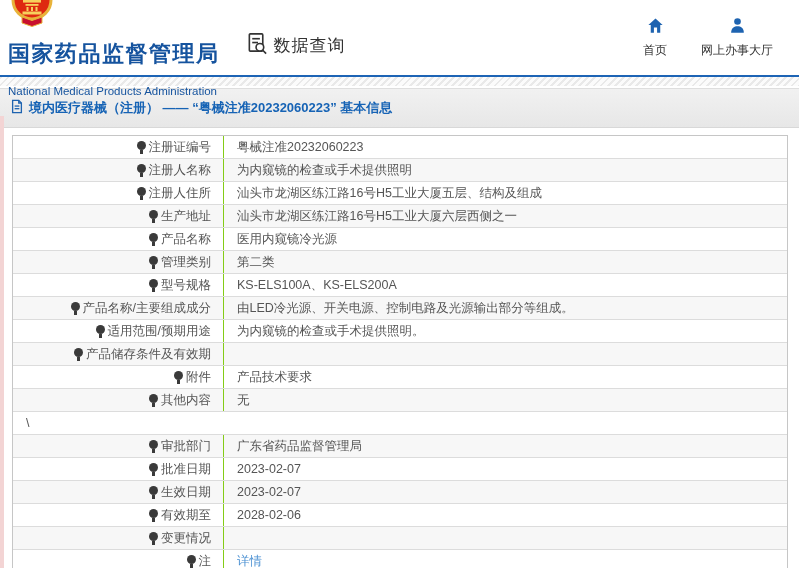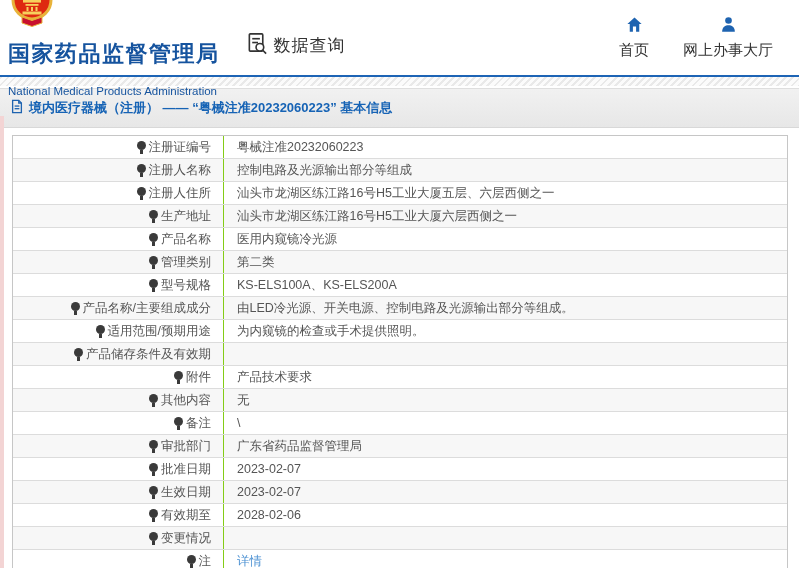--- a/index.html
+++ b/index.html
@@ -11,21 +11,21 @@
   .logo-block { display:flex; align-items:flex-start; gap:9px; cursor:pointer;flex-direction:column; }
   .emblem { width:48px; height:50px; flex:0 0 auto; }
   .org-names { display:flex; flex-direction:column; }
   .org-cn { font-size:22px; font-weight:bold; color:#15539e; letter-spacing:1.5px; line-height:1.15; }
   .org-en { font-size:11.5px; color:#15539e; margin-top:18px; }
   .section-block { display:flex; align-items:center; gap:5px; margin-left:26px; margin-top:16px; cursor:pointer; }
   .section-label { font-size:17px; color:#333; letter-spacing:1px; }
   .nav { margin-left:auto; display:flex; gap:34px; padding-right:26px; }
   .nav-item { display:flex; flex-direction:column; align-items:center; gap:3px; cursor:pointer; }
   .nav-item svg { width:19px; height:19px; }
-  .nav-label { font-size:15px; color:#333; white-space:nowrap; }
+  .nav-label { font-size:12px; color:#333; white-space:nowrap; }
 
   .blue-line { height:2px; background:#1d64b5; }
   .hatch { height:9px; background:repeating-linear-gradient(135deg,#e9e9e9 0 2px,#fbfbfb 2px 5px); }
 
   
   .titlebar { height:40px; margin-top:2px; background:linear-gradient(#f1f1f1,#e7e7e7);
     border-top:1px solid #dedede; border-bottom:1px solid #d8d8d8;
     display:flex; align-items:center; padding-left:10px; gap:5px; }
   .page-title { font-size:13px; font-weight:bold; color:#1663b5; }
 
@@ -137,31 +137,31 @@
         <span>粤械注准20232060223</span>
       </div>
   </div>
 
   <div class="trow">
     <div class="tlabel">
       <span class="label-icon" hidden=""></span>
       <span class="label-text">注册人名称</span>
     </div>
     <div class="tvalue">
-        <span>控制电路及光源输出部分等组成</span>
+        <span>为内窥镜的检查或手术提供照明</span>
       </div>
   </div>
 
   <div class="trow">
     <div class="tlabel">
       <span class="label-icon" hidden=""></span>
       <span class="label-text">注册人住所</span>
     </div>
     <div class="tvalue">
-        <span>汕头市龙湖区练江路16号H5工业大厦五层、六层西侧之一</span>
+        <span>汕头市龙湖区练江路16号H5工业大厦五层、结构及组成</span>
       </div>
   </div>
 
   <div class="trow">
     <div class="tlabel">
       <span class="label-icon" hidden=""></span>
       <span class="label-text">生产地址</span>
     </div>
     <div class="tvalue">
         <span>汕头市龙湖区练江路16号H5工业大厦六层西侧之一</span>
@@ -242,24 +242,20 @@
     <div class="tlabel">
       <span class="label-icon" hidden=""></span>
       <span class="label-text">其他内容</span>
     </div>
     <div class="tvalue">
         <span>无</span>
       </div>
   </div>
 
   <div class="trow">
-    <div class="tlabel">
-      <span class="label-icon" hidden=""></span>
-      <span class="label-text">备注</span>
-    </div>
     <div class="tvalue">
         <span>\</span>
       </div>
   </div>
 
   <div class="trow">
     <div class="tlabel">
       <span class="label-icon" hidden=""></span>
       <span class="label-text">审批部门</span>
     </div>

